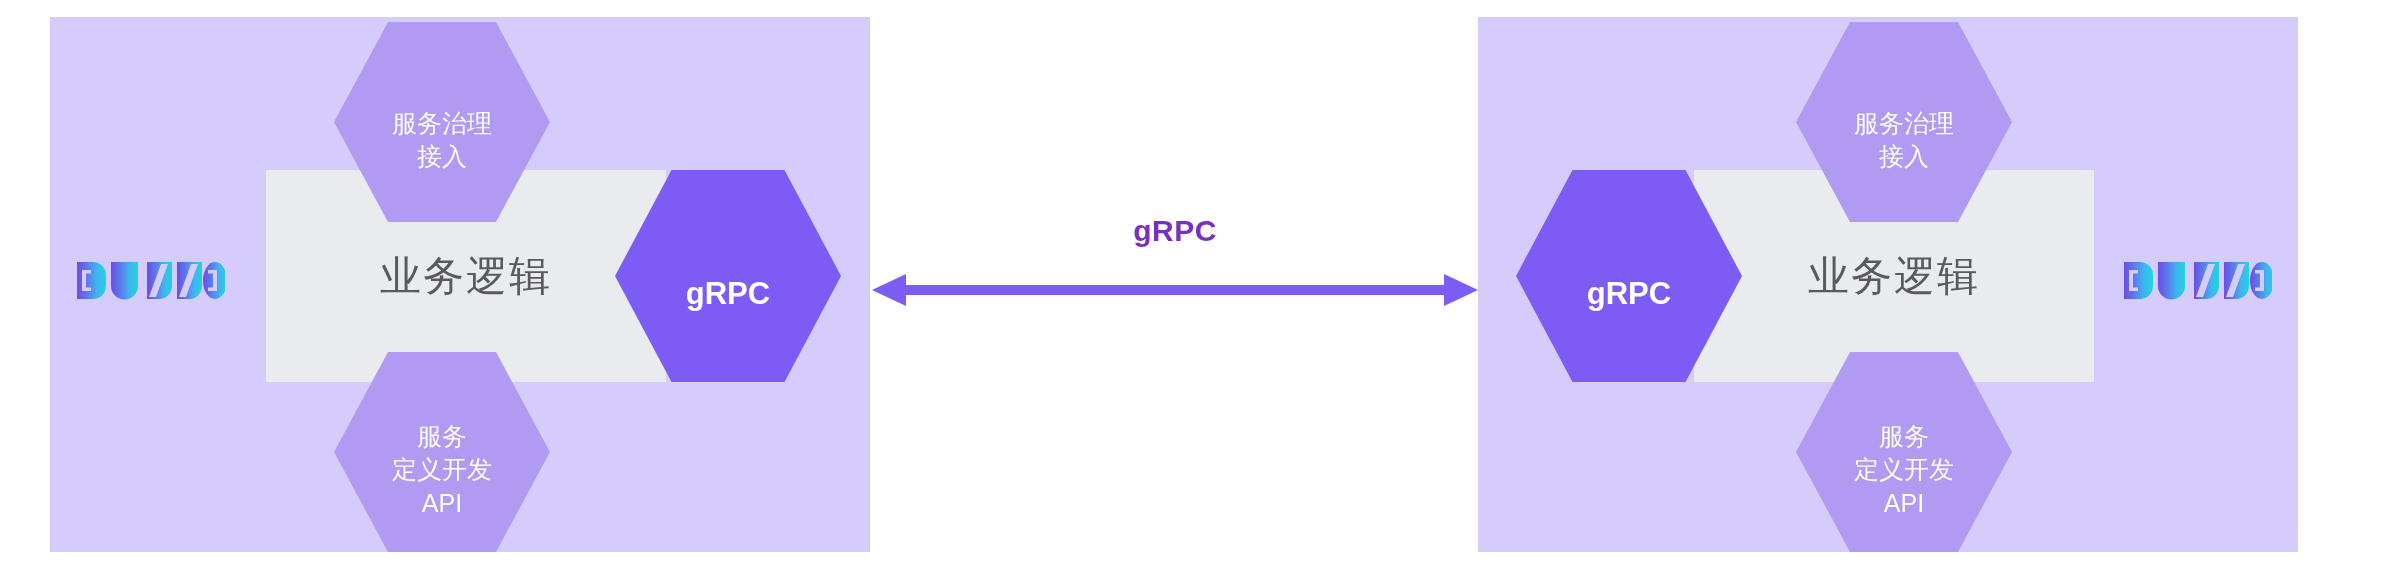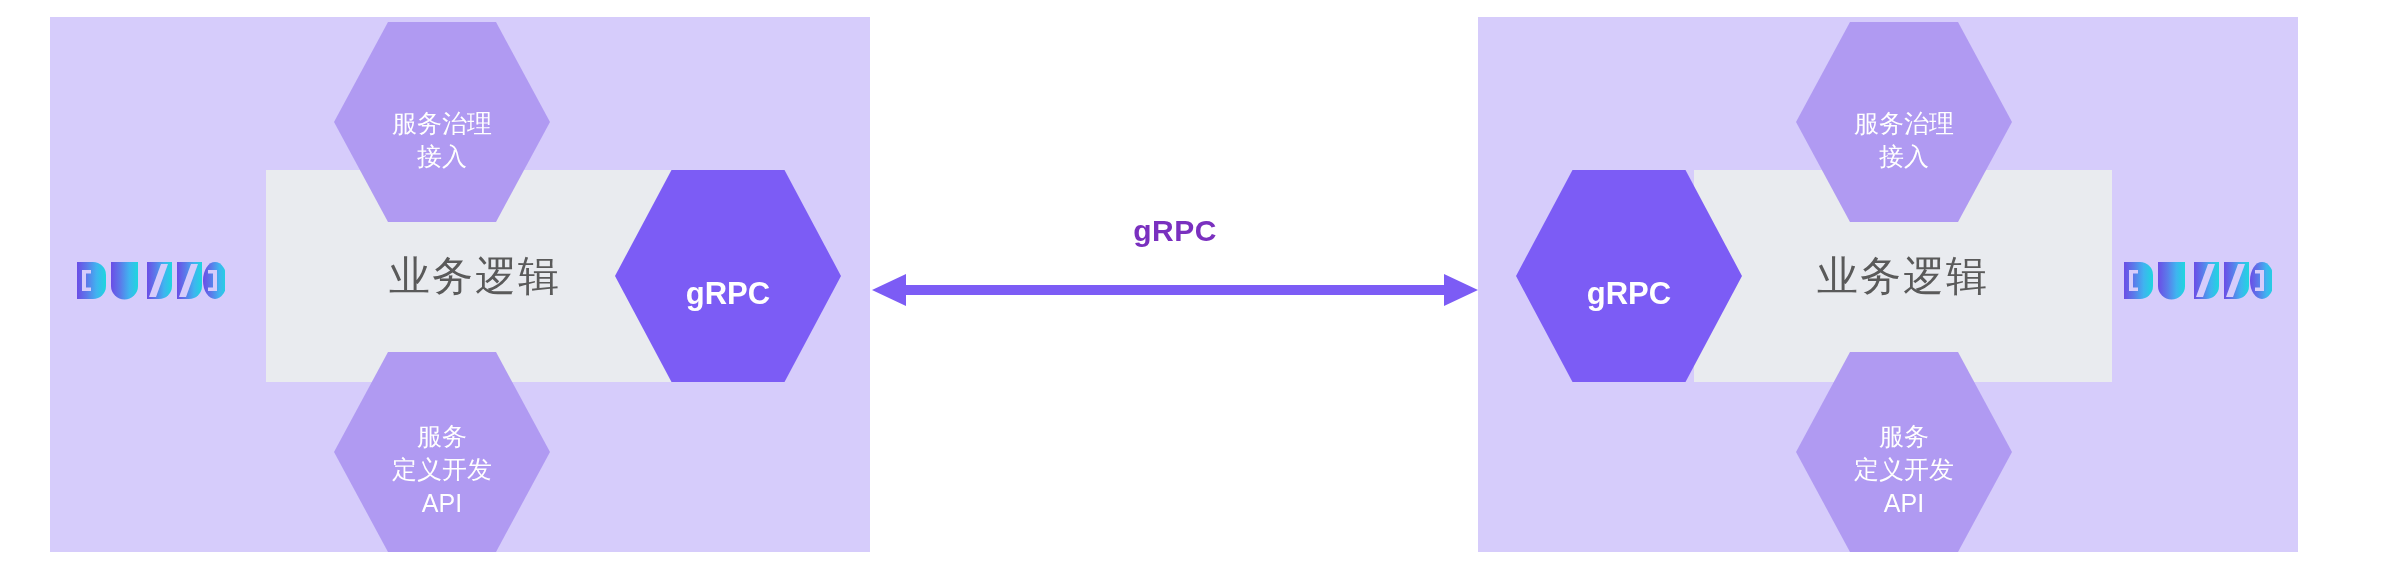--- a/index.html
+++ b/index.html
@@ -32,21 +32,20 @@
   #panel-left  { left: 50px; }
   #panel-right { left: 1478px; }
 
   
   .biz-box {
     position: absolute;
     top: 170px;
     width: 400px;
     height: 212px;
     background: #E9EBEF;
-    padding-left: 18px;
   }
   .biz-box .biz-label {
     position: absolute;
     left: 0;
     right: 0;
     top: 50%;
     transform: translateY(-50%);
     text-align: center;
     font-size: 41px;
     color: #5A5A5A;

